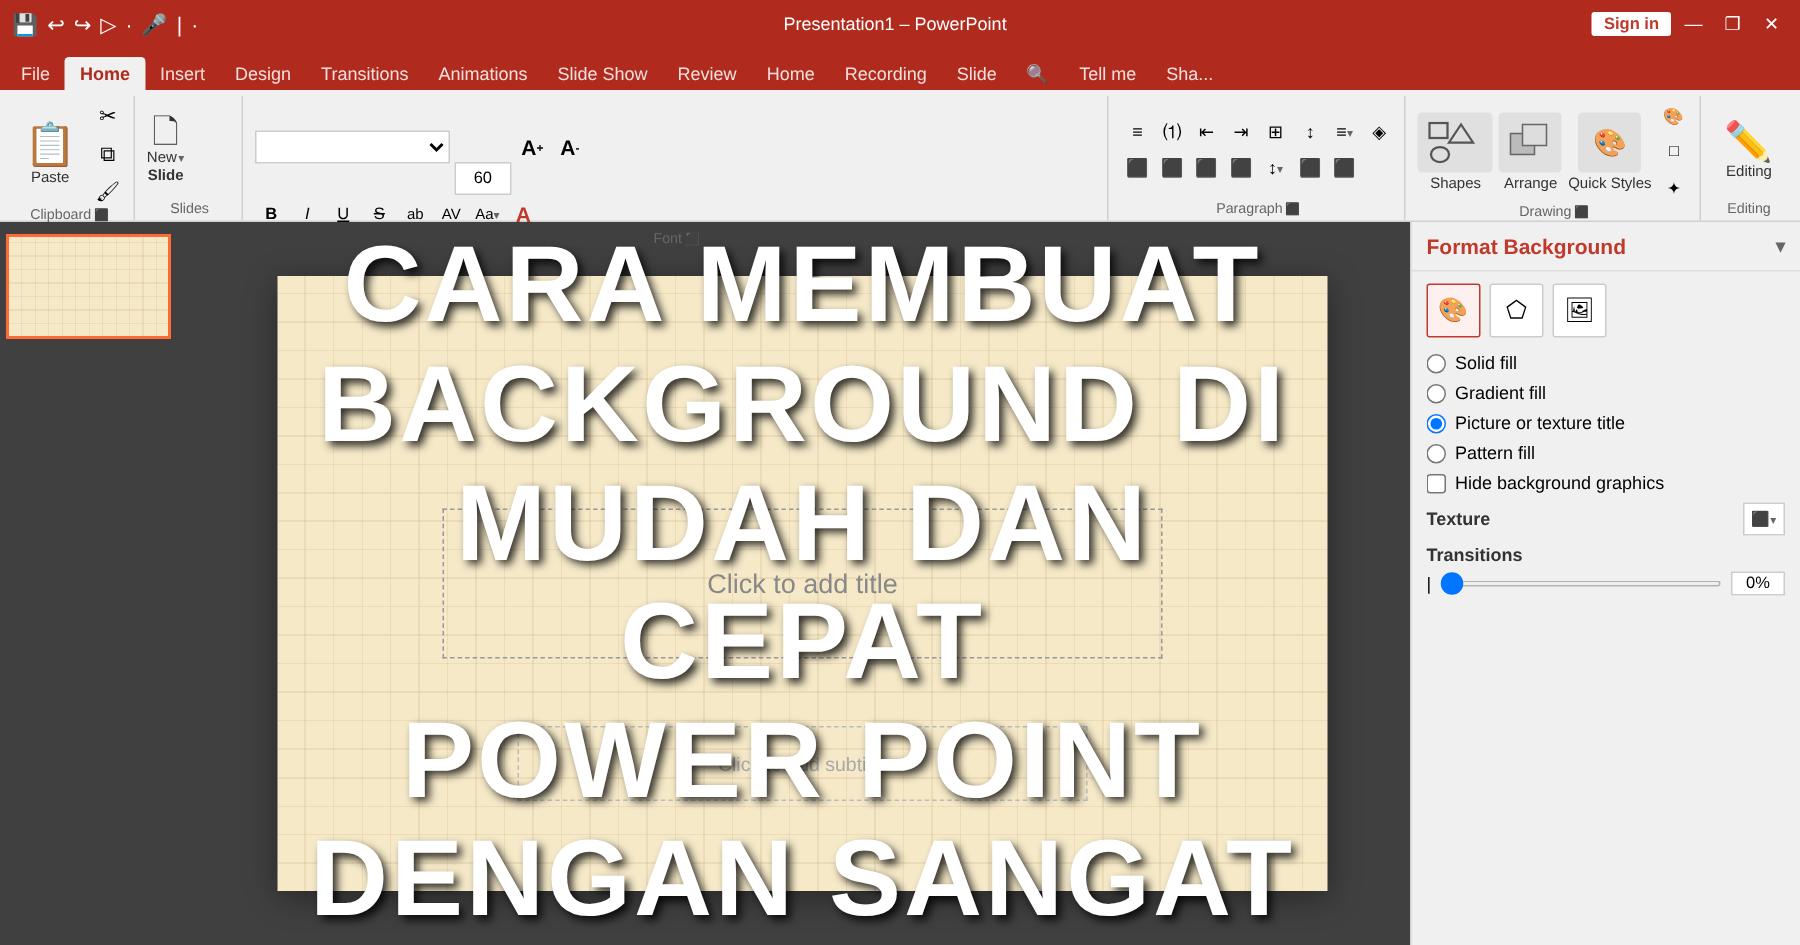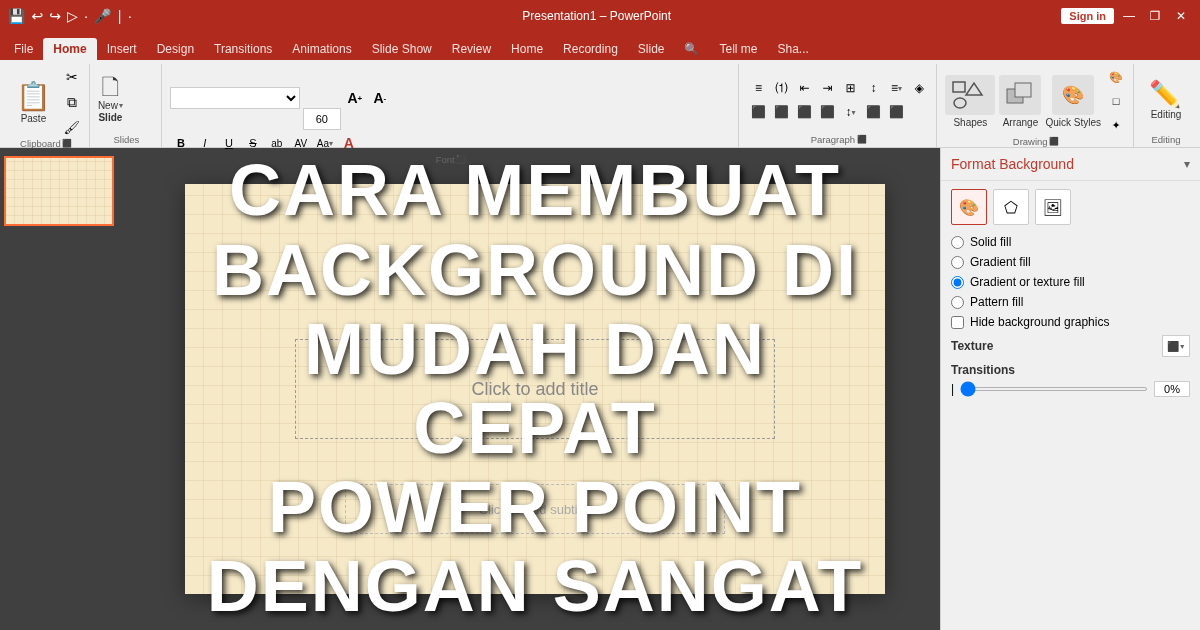--- a/index.html
+++ b/index.html
@@ -217,21 +217,21 @@
       border-left: 1px solid #d0d0d0;
       display: flex;
       flex-direction: column;
     }
     .right-panel-header {
       display: flex;
       align-items: center;
       justify-content: space-between;
       padding: 8px 10px;
       font-size: 14px;
-      font-weight: 400;
+      font-weight: 700;
       color: #c0392b;
       border-bottom: 1px solid #ddd;
     }
     .right-panel-header .panel-title { color: #c0392b; }
     .right-panel-content { padding: 8px 10px; }
     .fill-type-icons { display: flex; gap: 6px; margin-bottom: 10px; }
     .fill-icon-btn {
       width: 36px; height: 36px;
       border: 1px solid #ccc;
       background: white;
@@ -558,21 +558,21 @@
       <div class="fill-option-row">
         <input type="radio" name="fill" style="">
         <label>Solid fill</label>
       </div>
       <div class="fill-option-row">
         <input type="radio" name="fill" style="">
         <label>Gradient fill</label>
       </div>
       <div class="fill-option-row">
         <input type="radio" name="fill" checked="" style="">
-        <label>Gradient or texture fill</label>
+        <label>Picture or texture title</label>
       </div>
       <div class="fill-option-row">
         <input type="radio" name="fill" style="">
         <label>Pattern fill</label>
       </div>
       <div class="fill-option-row">
         <input type="checkbox" style="">
         <label>Hide background graphics</label>
       </div>
 

